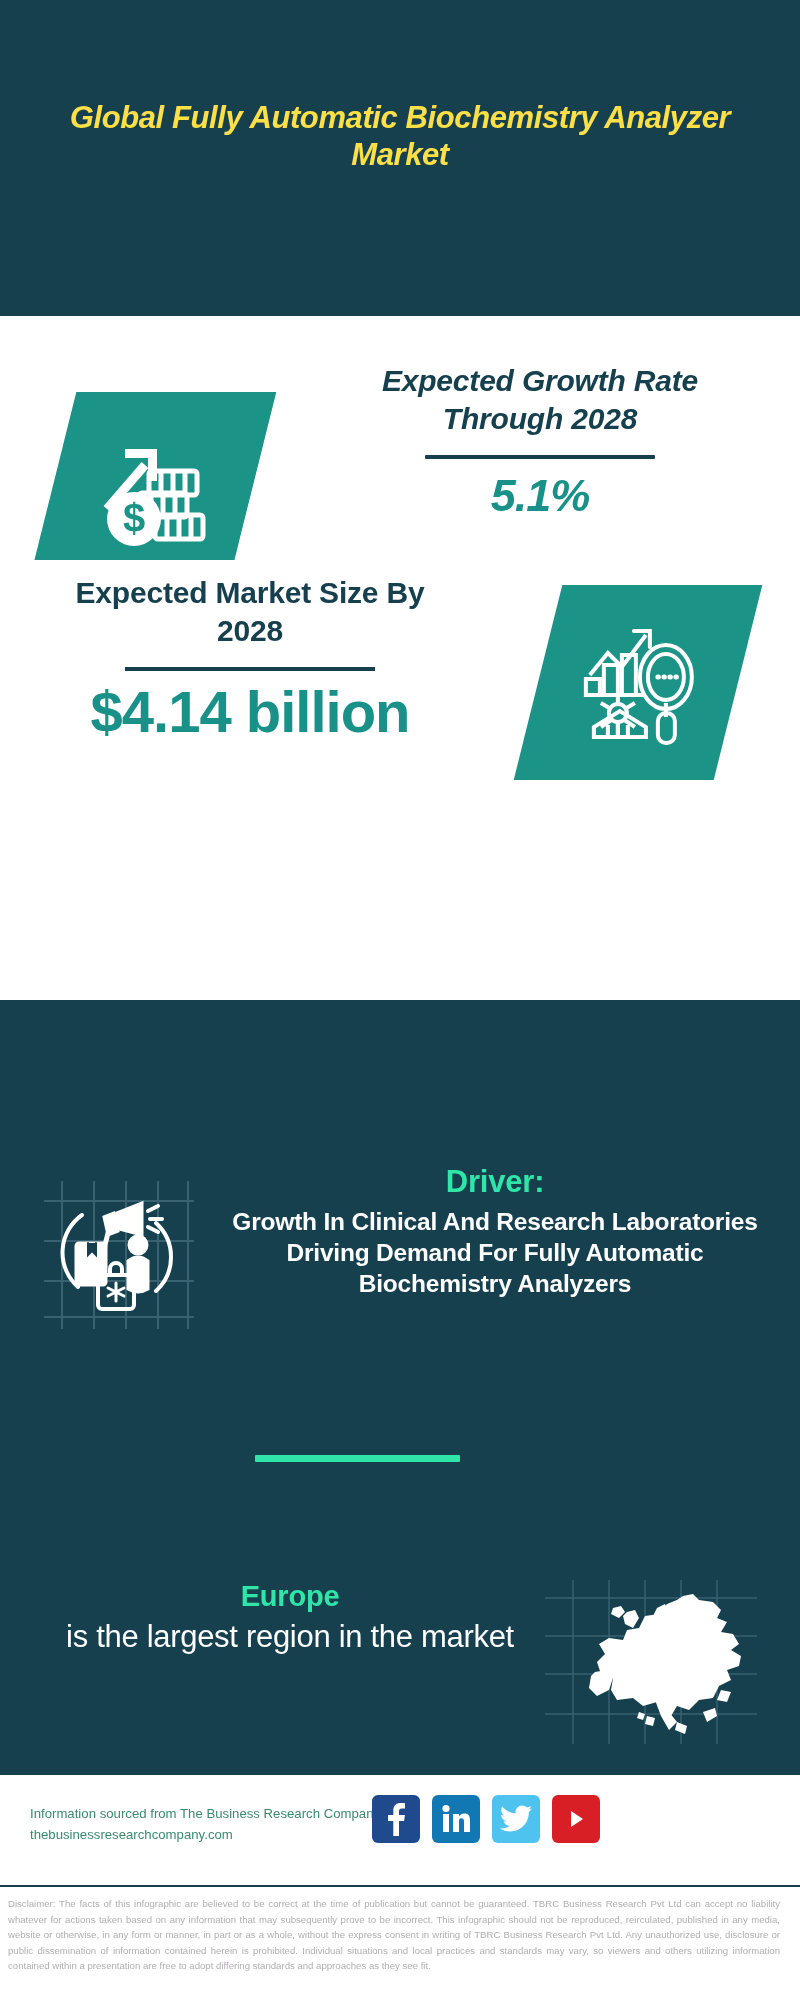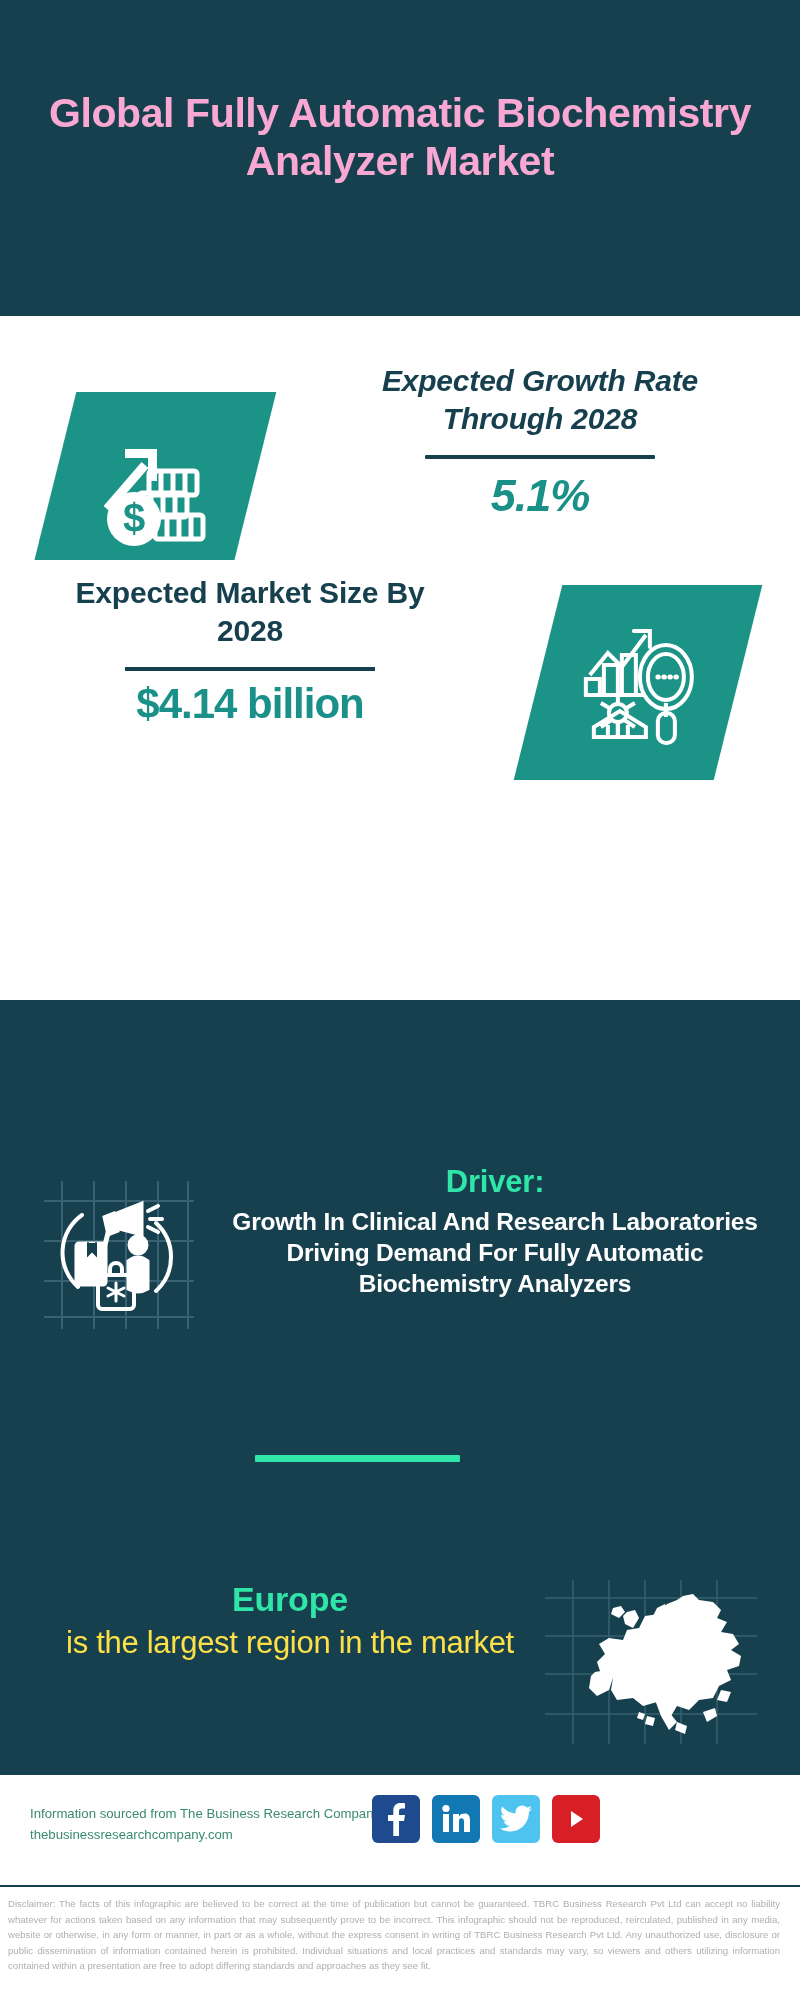--- a/index.html
+++ b/index.html
@@ -12,27 +12,28 @@
   }
   .page{position:relative;width:800px;height:2000px;overflow:hidden;background:#fff;}
 
   
   .header{
     position:absolute;left:0;top:0;width:800px;height:316px;
     background:#17404f;
     display:flex;align-items:center;justify-content:center;
   }
   .header-title{
-    color:#f9a8d4;
-    font-size:41px;line-height:1.18;
+    color:#fde047;
+    font-size:31px;line-height:1.18;
     font-weight:700;
     text-align:center;
     letter-spacing:-0.4px;
     padding:0 40px;
     margin-top:-42px;
+    font-style:italic;
   }
 
   
   .stat1{position:absolute;left:0;top:316px;width:800px;height:402px;background:#fff;}
   .para{
     background:#1c9387;
     width:200px;height:195px;
     transform:skewX(-14deg);
     position:absolute;
     display:flex;align-items:center;justify-content:center;
@@ -44,42 +45,42 @@
     color:#17404f;font-size:30px;line-height:1.28;font-weight:700;letter-spacing:-0.2px;
   }
   .rule{height:4px;background:#17404f;width:230px;margin:16px auto 14px auto;border-radius:1px;}
   .stat-value{color:#1a9188;font-size:45px;font-weight:700;line-height:1;letter-spacing:-1px;}
 
   
   .stat2{position:absolute;left:0;top:560px;width:708px;height:250px;background:#fff;}
   .stat2-text{position:absolute;left:40px;top:14px;width:420px;text-align:center;}
   .stat2-icon{left:538px;top:25px;}
   .rule2{height:4px;background:#17404f;width:250px;margin:16px auto 12px auto;}
-  .stat-value-2{color:#1a9188;font-size:42px;font-weight:700;line-height:1;letter-spacing:-1px;}
+  .stat-value-2{color:#1a9188;font-size:58px;font-weight:700;line-height:1;letter-spacing:-1px;}
 
   
   .dark{
     position:absolute;left:0;top:1000px;width:800px;height:775px;
     background:#17404f;
   }
   .skyline{position:absolute;left:0;top:0;width:800px;height:135px;display:block;}
 
   
   .driver-row{position:absolute;left:0;top:165px;width:800px;}
   .driver-icon{position:absolute;left:38px;top:10px;width:160px;height:160px;}
   .driver-text{position:absolute;left:215px;top:0;width:560px;text-align:center;}
   .driver-head{color:#2fe6a8;font-size:31px;font-weight:700;line-height:1.1;letter-spacing:-0.2px;}
   .driver-body{color:#ffffff;font-size:24.5px;font-weight:700;line-height:1.26;margin-top:8px;letter-spacing:-0.2px;}
   .green-rule{position:absolute;left:255px;top:455px;width:205px;height:7px;background:#2fe6a8;border-radius:1px;}
 
   
   .region{position:absolute;left:0;top:580px;width:800px;}
   .region-text{position:absolute;left:60px;top:0;width:460px;text-align:center;}
-  .region-name{color:#2fe6a8;font-size:34px;font-weight:700;line-height:1.15;letter-spacing:-0.2px;}
-  .region-sub{color:#fde047;font-size:31px;font-weight:400;line-height:1.28;margin-top:4px;letter-spacing:-0.3px;}
+  .region-name{color:#2fe6a8;font-size:29px;font-weight:700;line-height:1.15;letter-spacing:-0.2px;}
+  .region-sub{color:#ffffff;font-size:31px;font-weight:400;line-height:1.28;margin-top:4px;letter-spacing:-0.3px;}
   .region-map{position:absolute;left:535px;top:-6px;width:235px;height:175px;}
 
   
   .srcbar{position:absolute;left:0;top:1775px;width:800px;height:110px;background:#fff;}
   .src-text{position:absolute;left:30px;top:28px;width:360px;color:#3b8a6e;font-size:13.2px;line-height:1.62;}
   .social{position:absolute;left:372px;top:20px;display:flex;gap:12px;}
   .sicon{width:48px;height:48px;border-radius:6px;display:flex;align-items:center;justify-content:center;}
   .s-fb{background:#1f4b8e;}
   .s-li{background:#1178b3;}
   .s-tw{background:#4fc3f0;}

